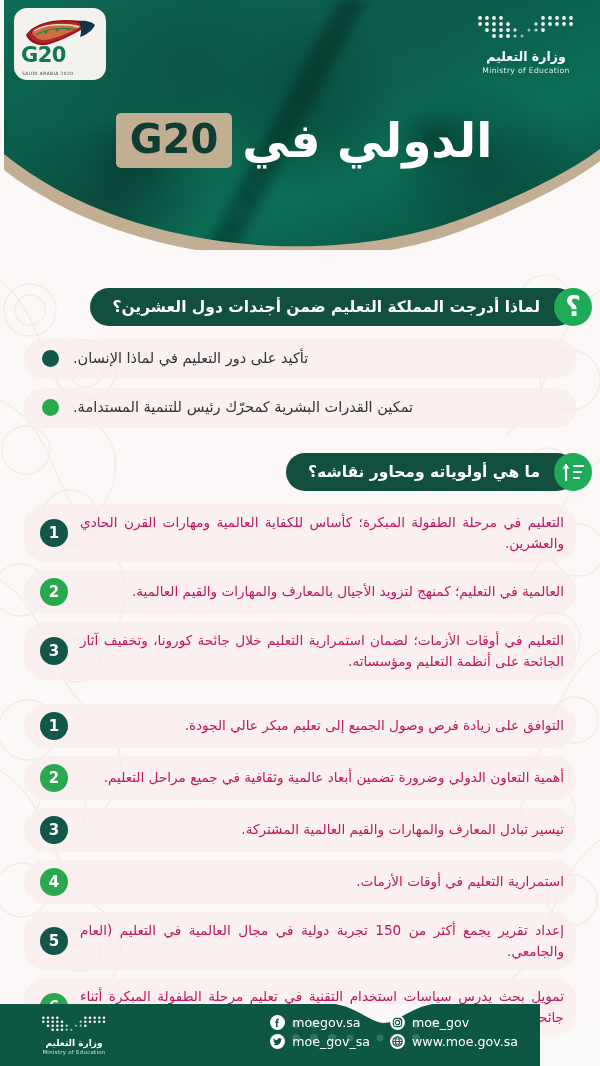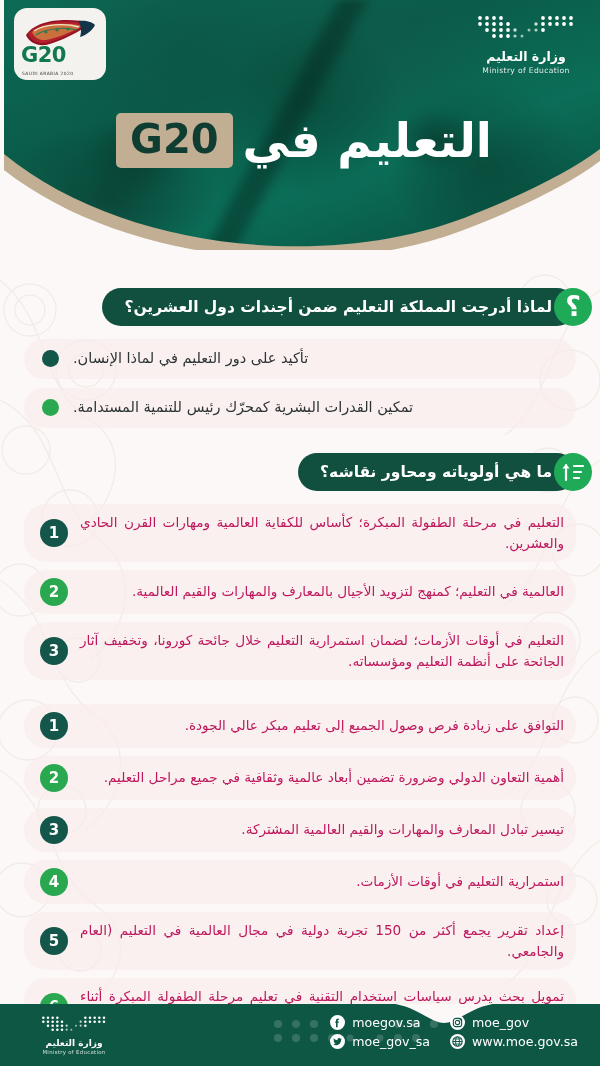--- a/index.html
+++ b/index.html
@@ -174,21 +174,21 @@
     height: 38px;
     padding-left: 16px;
     margin: 0 0 13px auto;
     width: fit-content;
     max-width: 500px;
   }
   .sec-head .sec-title {
     color: #ffffff;
     font-size: 15.5px;
     font-weight: 700;
-    padding: 0 2px 0 6px;
+    padding: 0 14px 0 6px;
     white-space: nowrap;
   }
   .sec-icon {
     width: 38px; height: 38px;
     border-radius: 50%;
     background: #1eaa56;
     display: flex;
     align-items: center;
     justify-content: center;
     flex: none;
@@ -267,21 +267,21 @@
     text-align-last: right;
     flex: 1;
   }
 
   .sec-gap { height: 16px; }
 
   
   .footer {
     position: absolute;
     bottom: 0; left: 0;
-    width: 600px;
+    width: 540px;
     height: 62px;
     background: #0f5745;
     z-index: 4;
     overflow: hidden;
   }
   .footer-notch {
     position: absolute;
     top: -1px; right: 96px;
     width: 120px; height: 22px;
   }
@@ -387,21 +387,21 @@
             <circle cx="90" cy="10" r="1.9"></circle>
           <circle cx="97" cy="4" r="1.9"></circle>
             <circle cx="97" cy="10" r="1.9"></circle>
         </g>
       </svg>
       <div class="moe-ar">وزارة التعليم</div>
       <div class="moe-en">Ministry of Education</div>
     </div>
 
     <div class="title-row">
-      <span class="title-ar">التعليم في</span>
+      <span class="title-ar">الدولي في</span>
       <span class="title-badge">G20</span>
     </div>
 
     <svg class="header-curve" viewBox="0 0 600 130" preserveAspectRatio="none">
       <path d="M0,14 C120,112 330,132 470,74 C530,50 572,28 600,6 L600,130 L0,130 Z" fill="#c2ae93"></path>
       <path d="M0,30 C120,124 330,144 470,86 C530,62 572,40 600,18 L600,130 L0,130 Z" fill="#fbf8f7"></path>
     </svg>
   </div>
 
   <div class="body-area">

